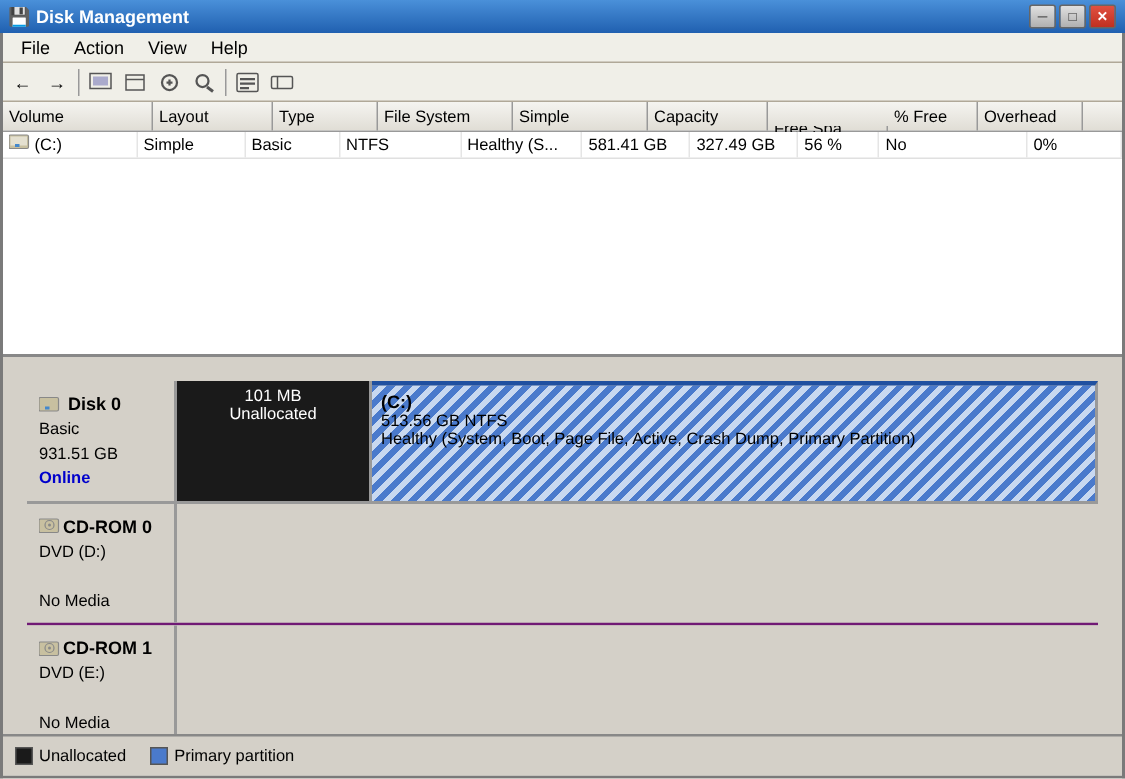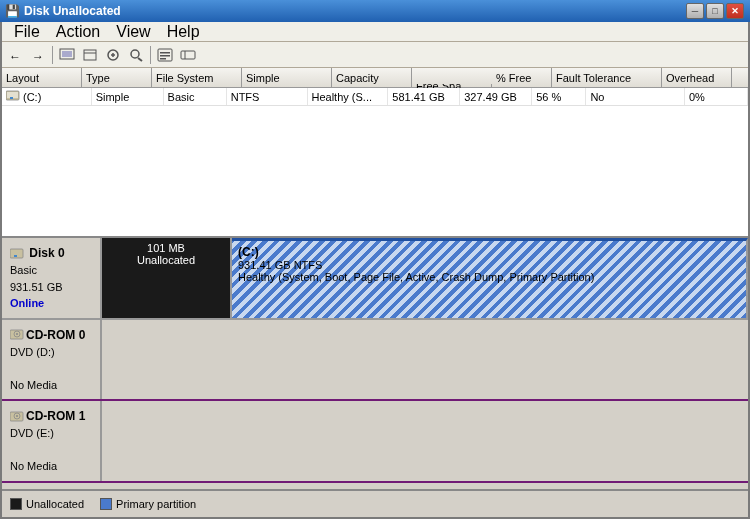--- a/index.html
+++ b/index.html
@@ -48,21 +48,21 @@
       border-bottom: 1px solid #b0a898;
       height: 20px;
       display: flex;
       align-items: center;
       padding: 0 4px;
     }
     .menu-item {
       padding: 1px 8px;
       cursor: pointer;
       color: #000;
-      font-size: 16px;
+      font-size: 12px;
     }
 
     
     .toolbar {
       background: #f0efe8;
       border-bottom: 1px solid #b0a898;
       height: 26px;
       display: flex;
       align-items: center;
       padding: 0 2px;
@@ -148,21 +148,21 @@
     .td-free { width: 80px; }
     .td-pct { width: 60px; }
     .td-fault { width: 110px; }
     .td-overhead { width: 70px; }
 
     
     .disk-map-area {
       flex: 1;
       background: #d4d0c8;
       overflow-y: auto;
-      padding: 0;
+      padding: 16px;
     }
 
     .disk-row {
       display: flex;
       border-bottom: 2px solid #999;
       min-height: 70px;
       background: #d4d0c8;
     }
 
     .disk-label {
@@ -245,21 +245,21 @@
       border: 1px solid #555;
     }
     .legend-unalloc { background: #1a1a1a; }
     .legend-primary { background: #4a7acc; }
   </style>
 </head>
 <body>
 
 <div class="title-bar">
   <span class="title-bar-icon">💾</span>
-  <span class="title-bar-title">Disk Unallocated</span>
+  <span class="title-bar-title">Disk Management</span>
   <div class="title-bar-buttons">
     <div class="title-btn">─</div>
     <div class="title-btn">□</div>
     <div class="title-btn close">✕</div>
   </div>
 </div>
 
 <div class="window">
 
   <div class="menu-bar">
@@ -309,28 +309,28 @@
     <button class="toolbar-btn">
       <svg width="16" height="14" viewBox="0 0 16 14">
           <rect x="1" y="3" width="14" height="8" rx="1" fill="none" stroke="#555" stroke-width="1"></rect>
           <line x1="5" y1="3" x2="5" y2="11" stroke="#555" stroke-width="1"></line>
         </svg>
     </button>
   </div>
 
   <div class="table-area">
     <div class="table-header">
+      <div class="th th-volume">Volume</div>
       <div class="th th-layout">Layout</div>
       <div class="th th-type">Type</div>
       <div class="th th-fs">File System</div>
       <div class="th th-status">Simple</div>
       <div class="th th-cap">Capacity</div>
       <div class="th th-free">Free Spa...</div>
       <div class="th th-pct">% Free</div>
-      <div class="th th-fault">Fault Tolerance</div>
       <div class="th th-overhead">Overhead</div>
     </div>
 
     <div class="table-row">
       <div class="td td-volume">
         <span>
           <svg width="14" height="12" viewBox="0 0 14 12">
             <rect x="0" y="1" width="13" height="9" rx="1" fill="#c8c0a0" stroke="#888" stroke-width="0.8"></rect>
             <rect x="1" y="2" width="11" height="6" fill="white" opacity="0.5"></rect>
             <rect x="4" y="7" width="3" height="2" fill="#4488cc"></rect>
@@ -368,21 +368,21 @@
       </div>
       <div class="disk-partitions">
 
         <div class="partition partition-unalloc" style="width:130px;align-items:center;">
           <div>101 MB</div>
           <div>Unallocated</div>
         </div>
 
         <div class="partition partition-main" style="flex:1;">
           <div class="p-title">(C:)</div>
-          <div>931.41 GB NTFS</div>
+          <div>513.56 GB NTFS</div>
           <div>Healthy (System, Boot, Page File, Active, Crash Dump, Primary Partition)</div>
         </div>
       </div>
     </div>
 
     <div class="cdrom-row">
       <div class="disk-label">
         <div class="disk-label-name">
           <svg width="14" height="12" viewBox="0 0 14 12" style="vertical-align:middle;margin-right:2px">
             <rect x="0" y="1" width="13" height="9" rx="1" fill="#c8c0a0" stroke="#888" stroke-width="0.8"></rect>

